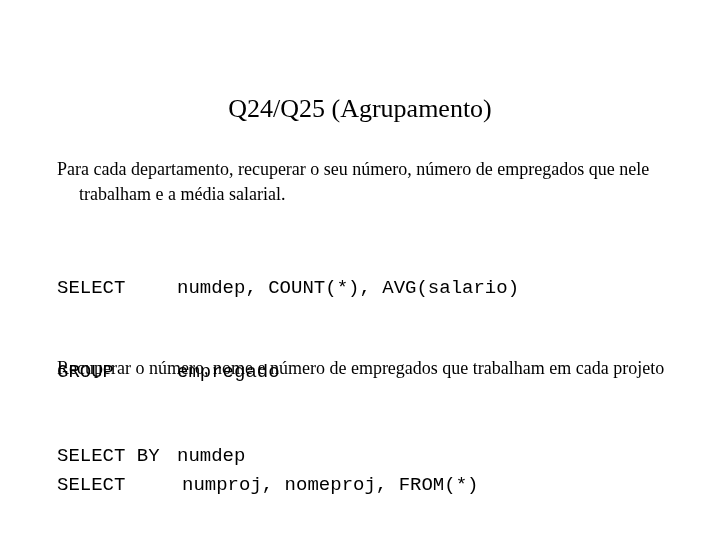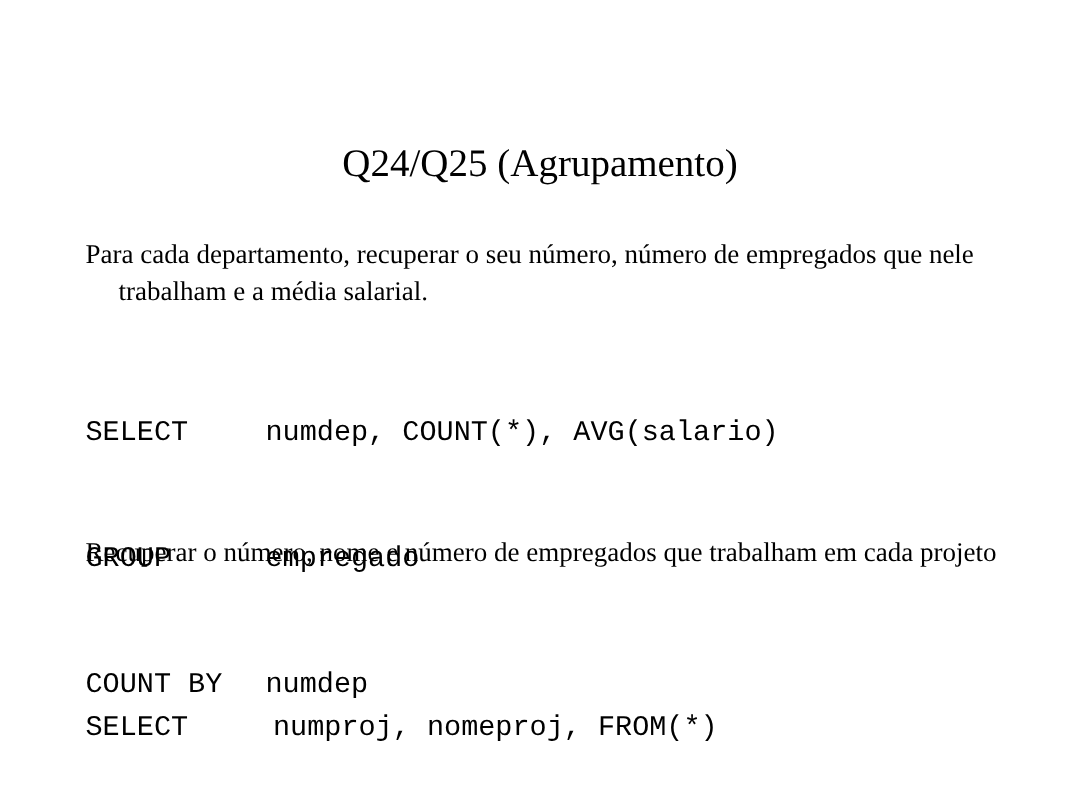--- a/index.html
+++ b/index.html
@@ -85,21 +85,21 @@
 
 <div class="slide">
 
   <h1 class="slide-title">Q24/Q25 (Agrupamento)</h1>
 
   <p class="para para-1">Para cada departamento, recuperar o seu número, número de empregados que nele trabalham e a média salarial.</p>
 
   <div class="code-block code-block-1">
     <span class="code-line"><span class="code-kw">SELECT</span><span class="code-expr">numdep, COUNT(*), AVG(salario)</span></span>
     <span class="code-line"><span class="code-kw">GROUP</span><span class="code-expr">empregado</span></span>
-    <span class="code-line"><span class="code-kw">COUNT BY</span><span class="code-expr">numdep</span></span>
+    <span class="code-line"><span class="code-kw">SELECT BY</span><span class="code-expr">numdep</span></span>
   </div>
 
   <p class="para para-2">Recuperar o número, nome e número de empregados que trabalham em cada projeto</p>
 
   <div class="code-block code-block-2">
     <span class="code-line"><span class="code-kw">SELECT</span><span class="code-expr">numproj, nomeproj, FROM(*)</span></span>
     
     
     
   </div>

